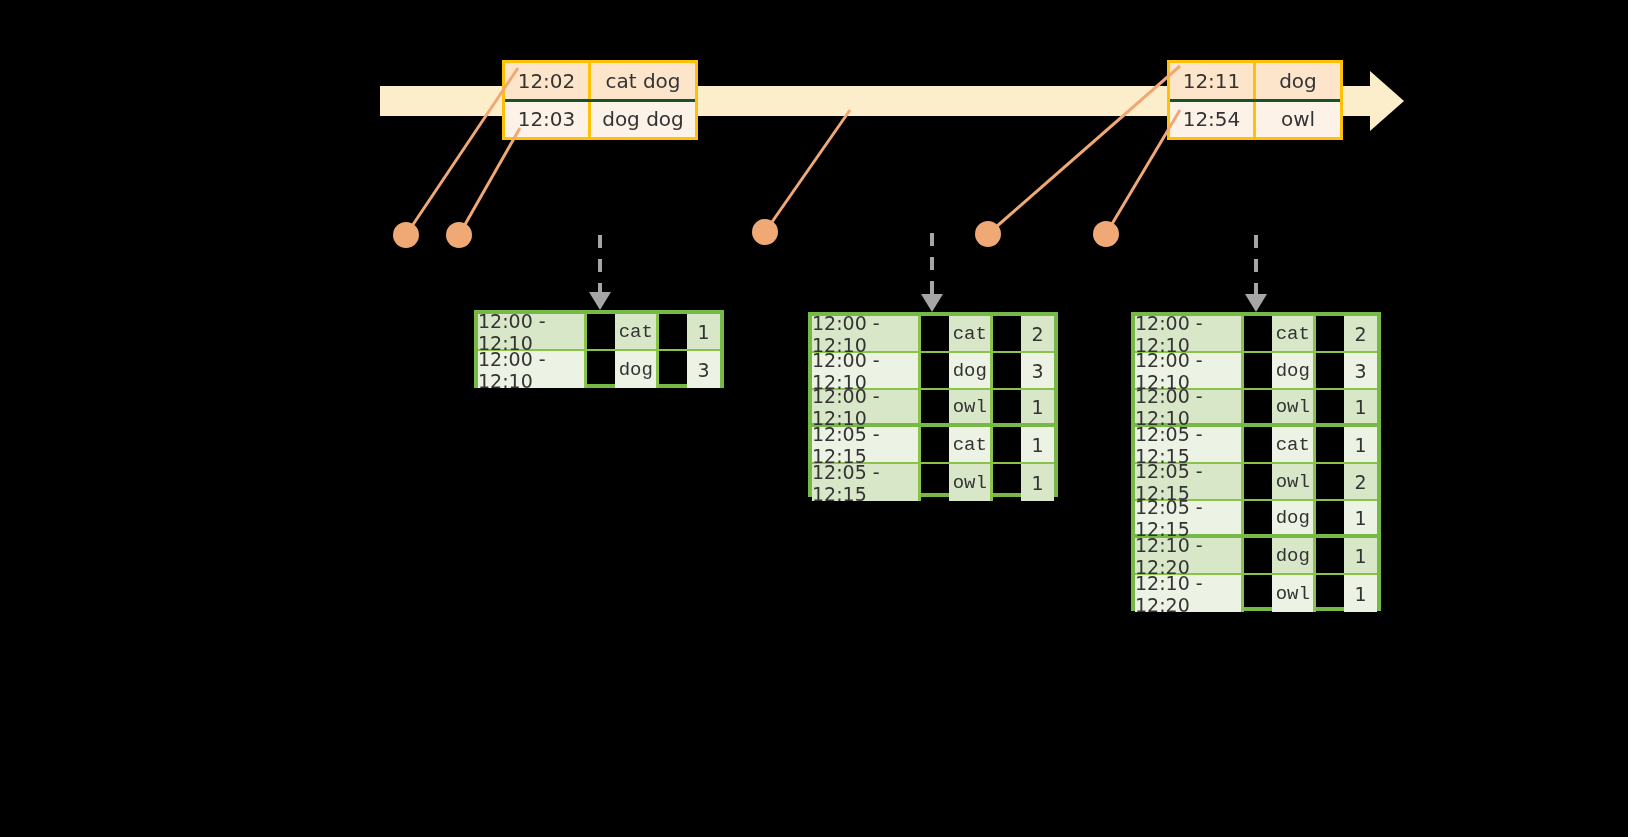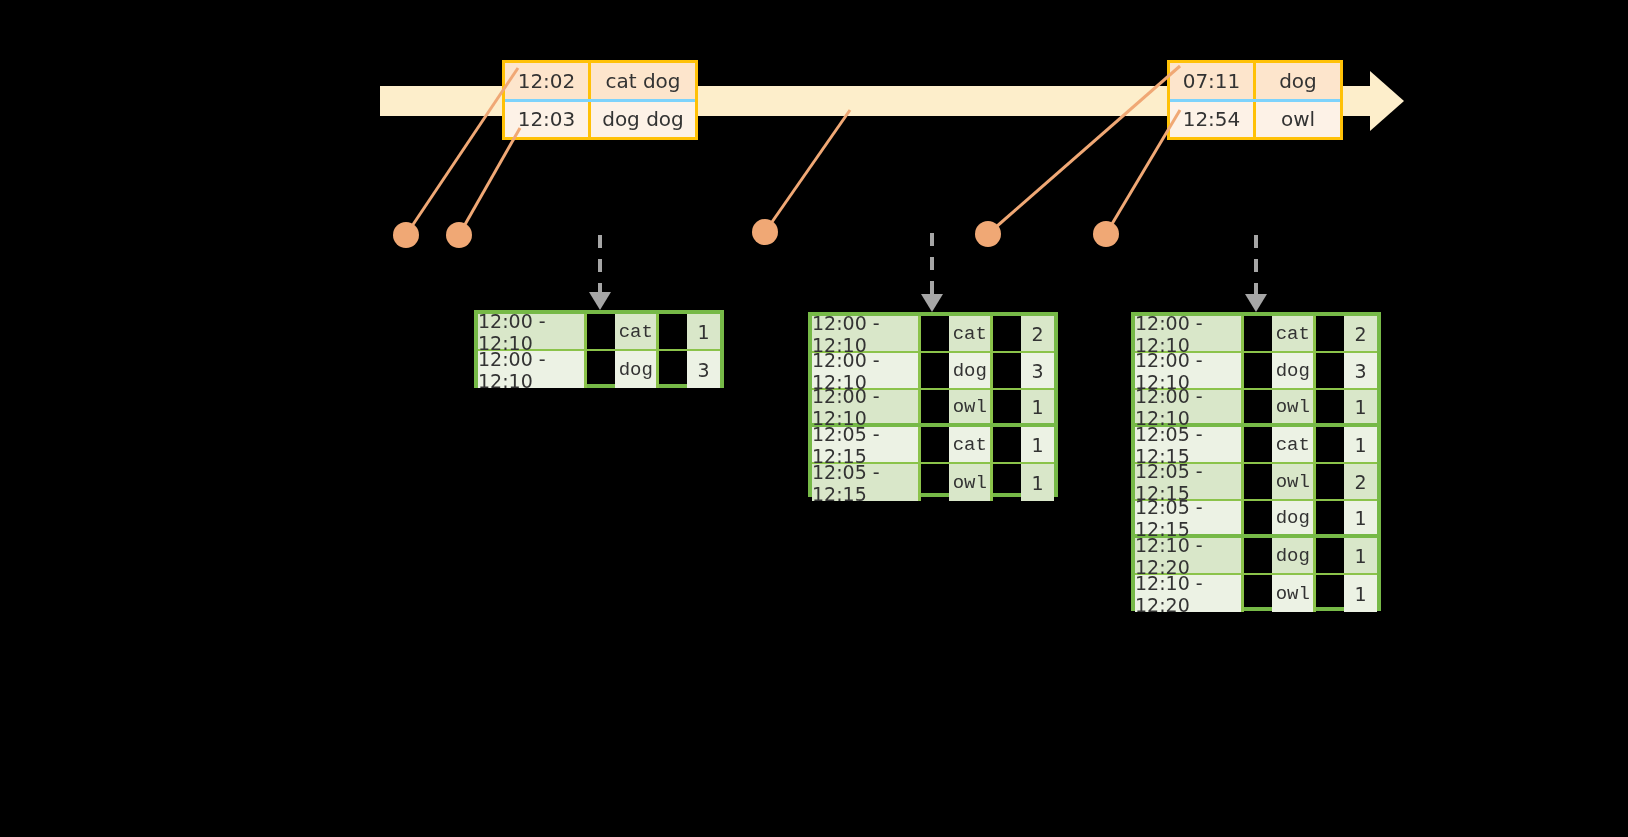--- a/index.html
+++ b/index.html
@@ -36,21 +36,21 @@
     box-sizing: border-box;
     display: flex;
     flex-direction: column;
   }
   .event-row {
     display: flex;
     flex: 1 1 auto;
     box-sizing: border-box;
   }
   .event-row + .event-row {
-    border-top: 3px solid #7dd3fc;
+    border-top: 3px solid #14532d;
   }
   .event-row .cell-time {
     width: 86px;
     display: flex;
     align-items: center;
     justify-content: center;
     box-sizing: border-box;
     font-size: 20px;
     color: #333333;
     border-right: 3px solid #ffc107;
@@ -147,21 +147,21 @@
     </div>
     <div class="event-row shade-light">
       <div class="cell-time">12:03</div>
       <div class="cell-words">dog dog</div>
     </div>
   </div>
 
 
   <div class="event-box" style="left:1167px; top:60px; width:176px; height:80px;">
     <div class="event-row shade-dark">
-      <div class="cell-time">07:11</div>
+      <div class="cell-time">12:11</div>
       <div class="cell-words">dog</div>
     </div>
     <div class="event-row shade-light">
       <div class="cell-time">12:54</div>
       <div class="cell-words">owl</div>
     </div>
   </div>
 
   <div class="result-table" style="left:474px; top:310px; width:250px; height:78px;">
       <div class="res-row shade-dark">

